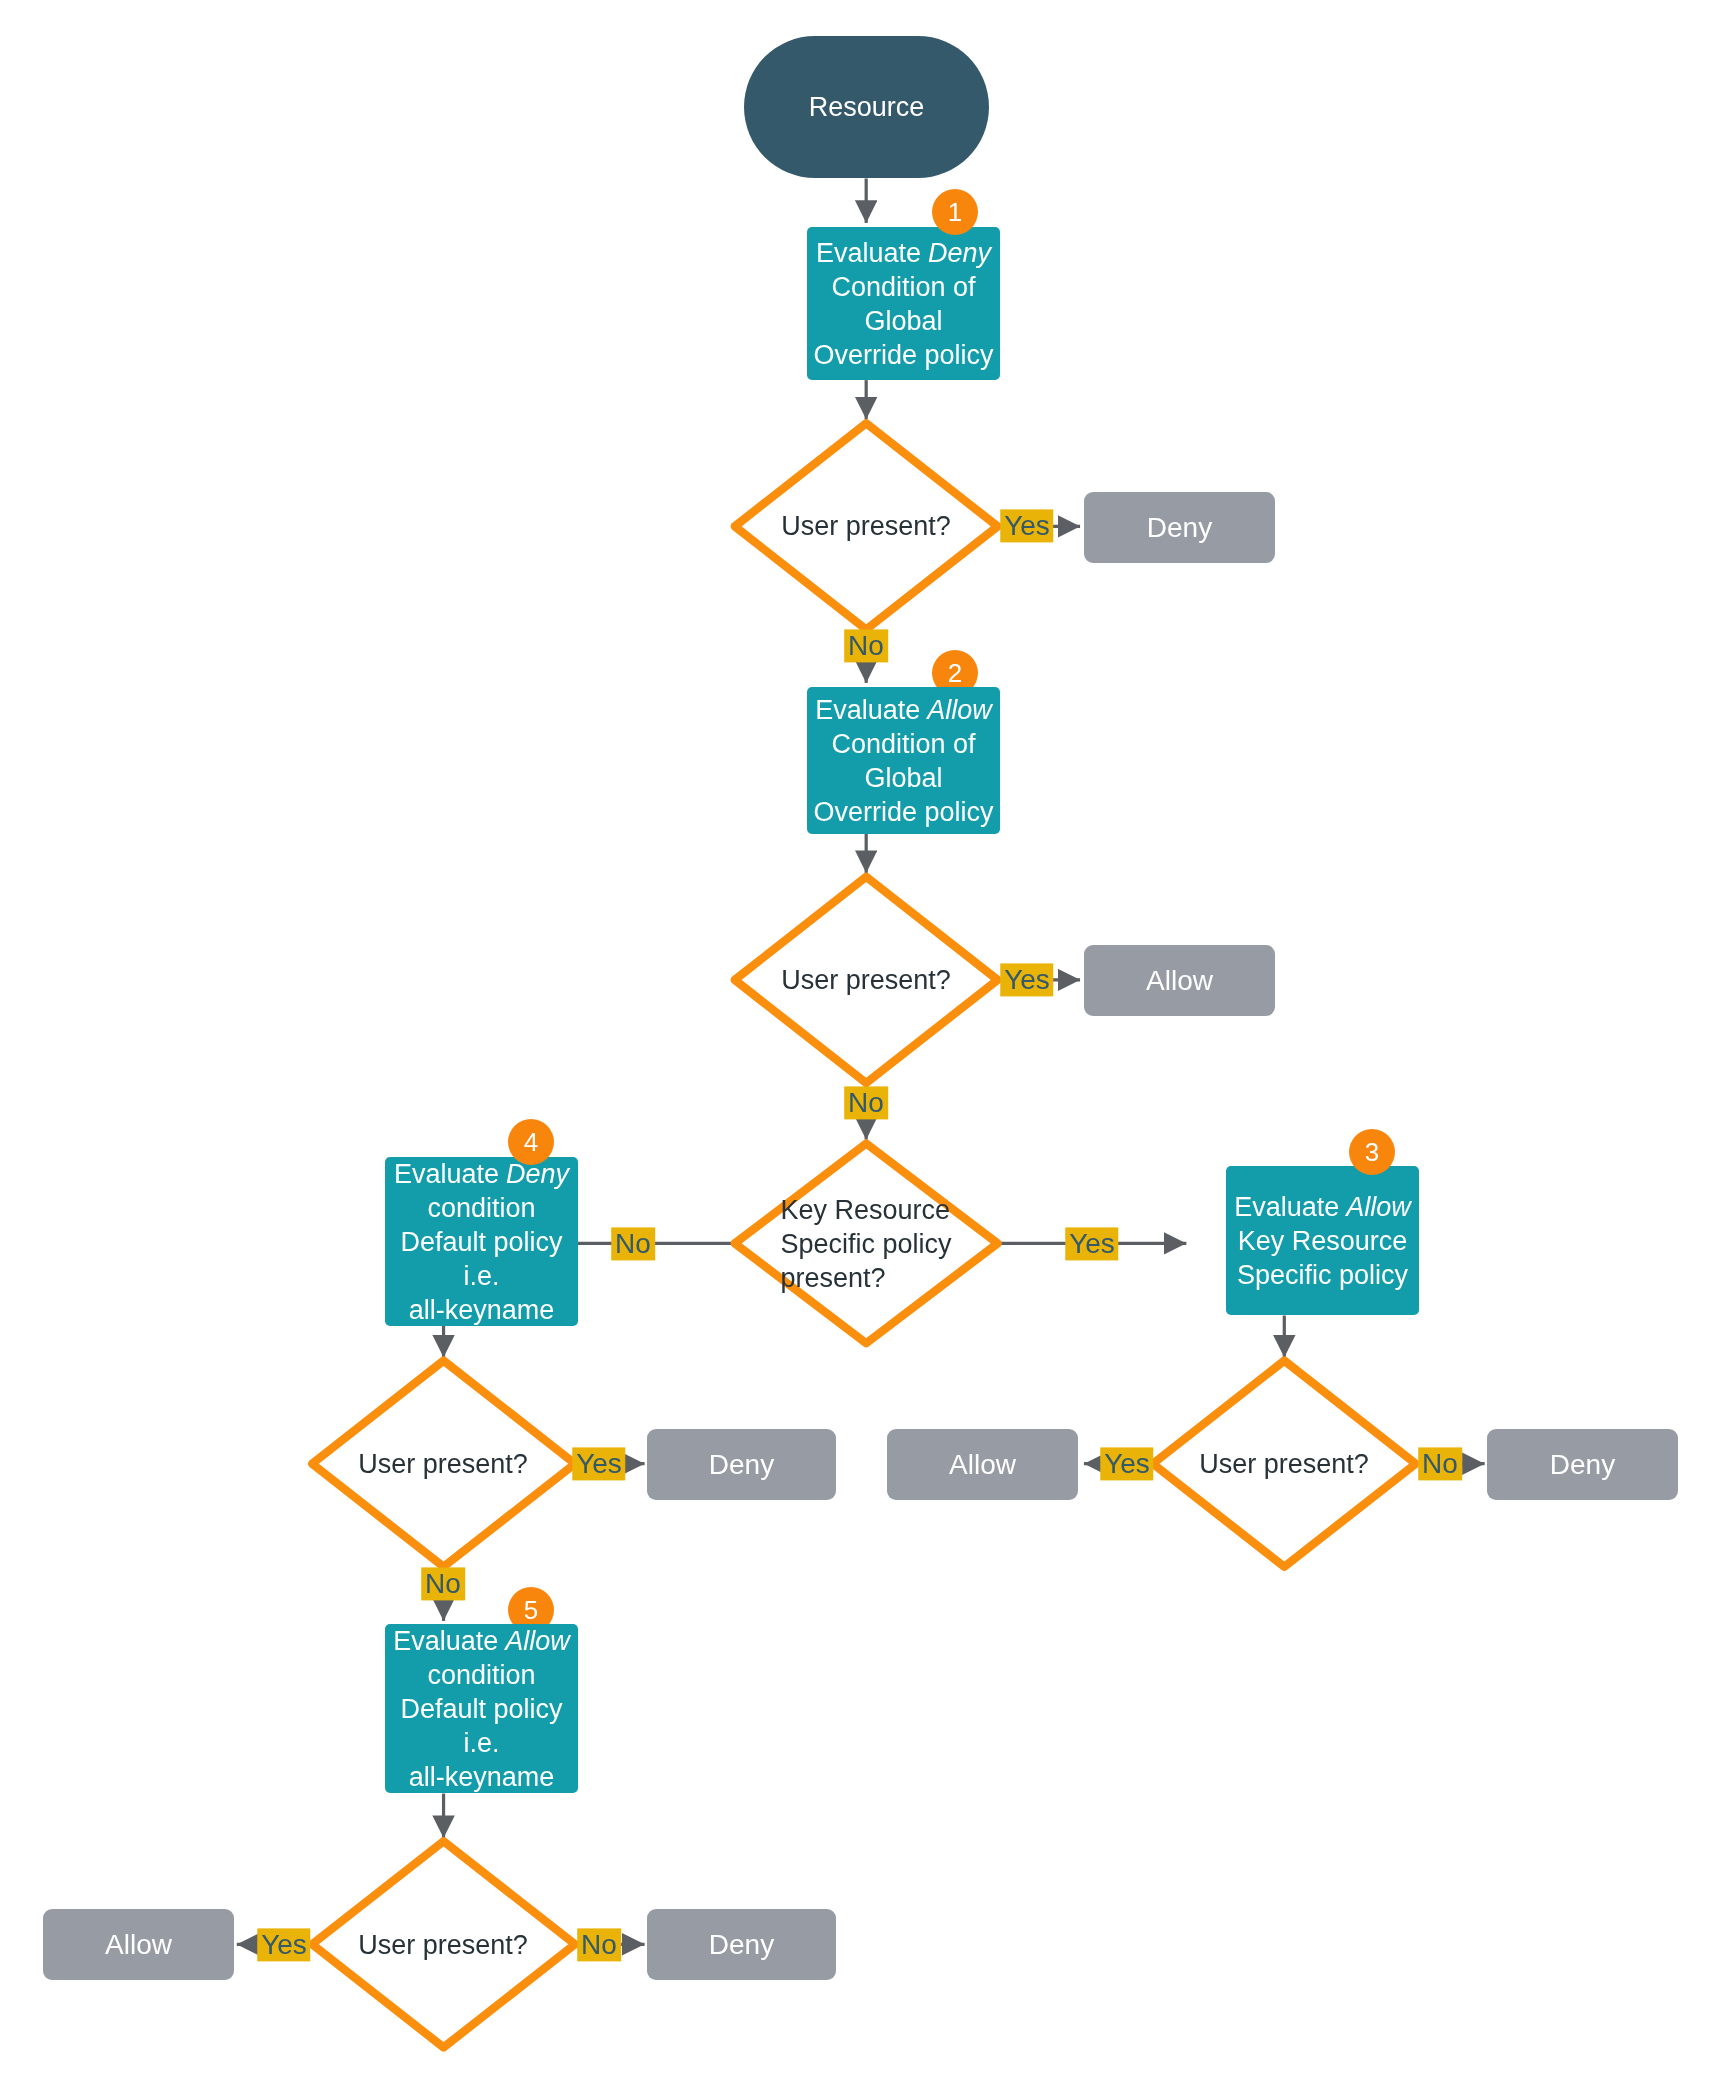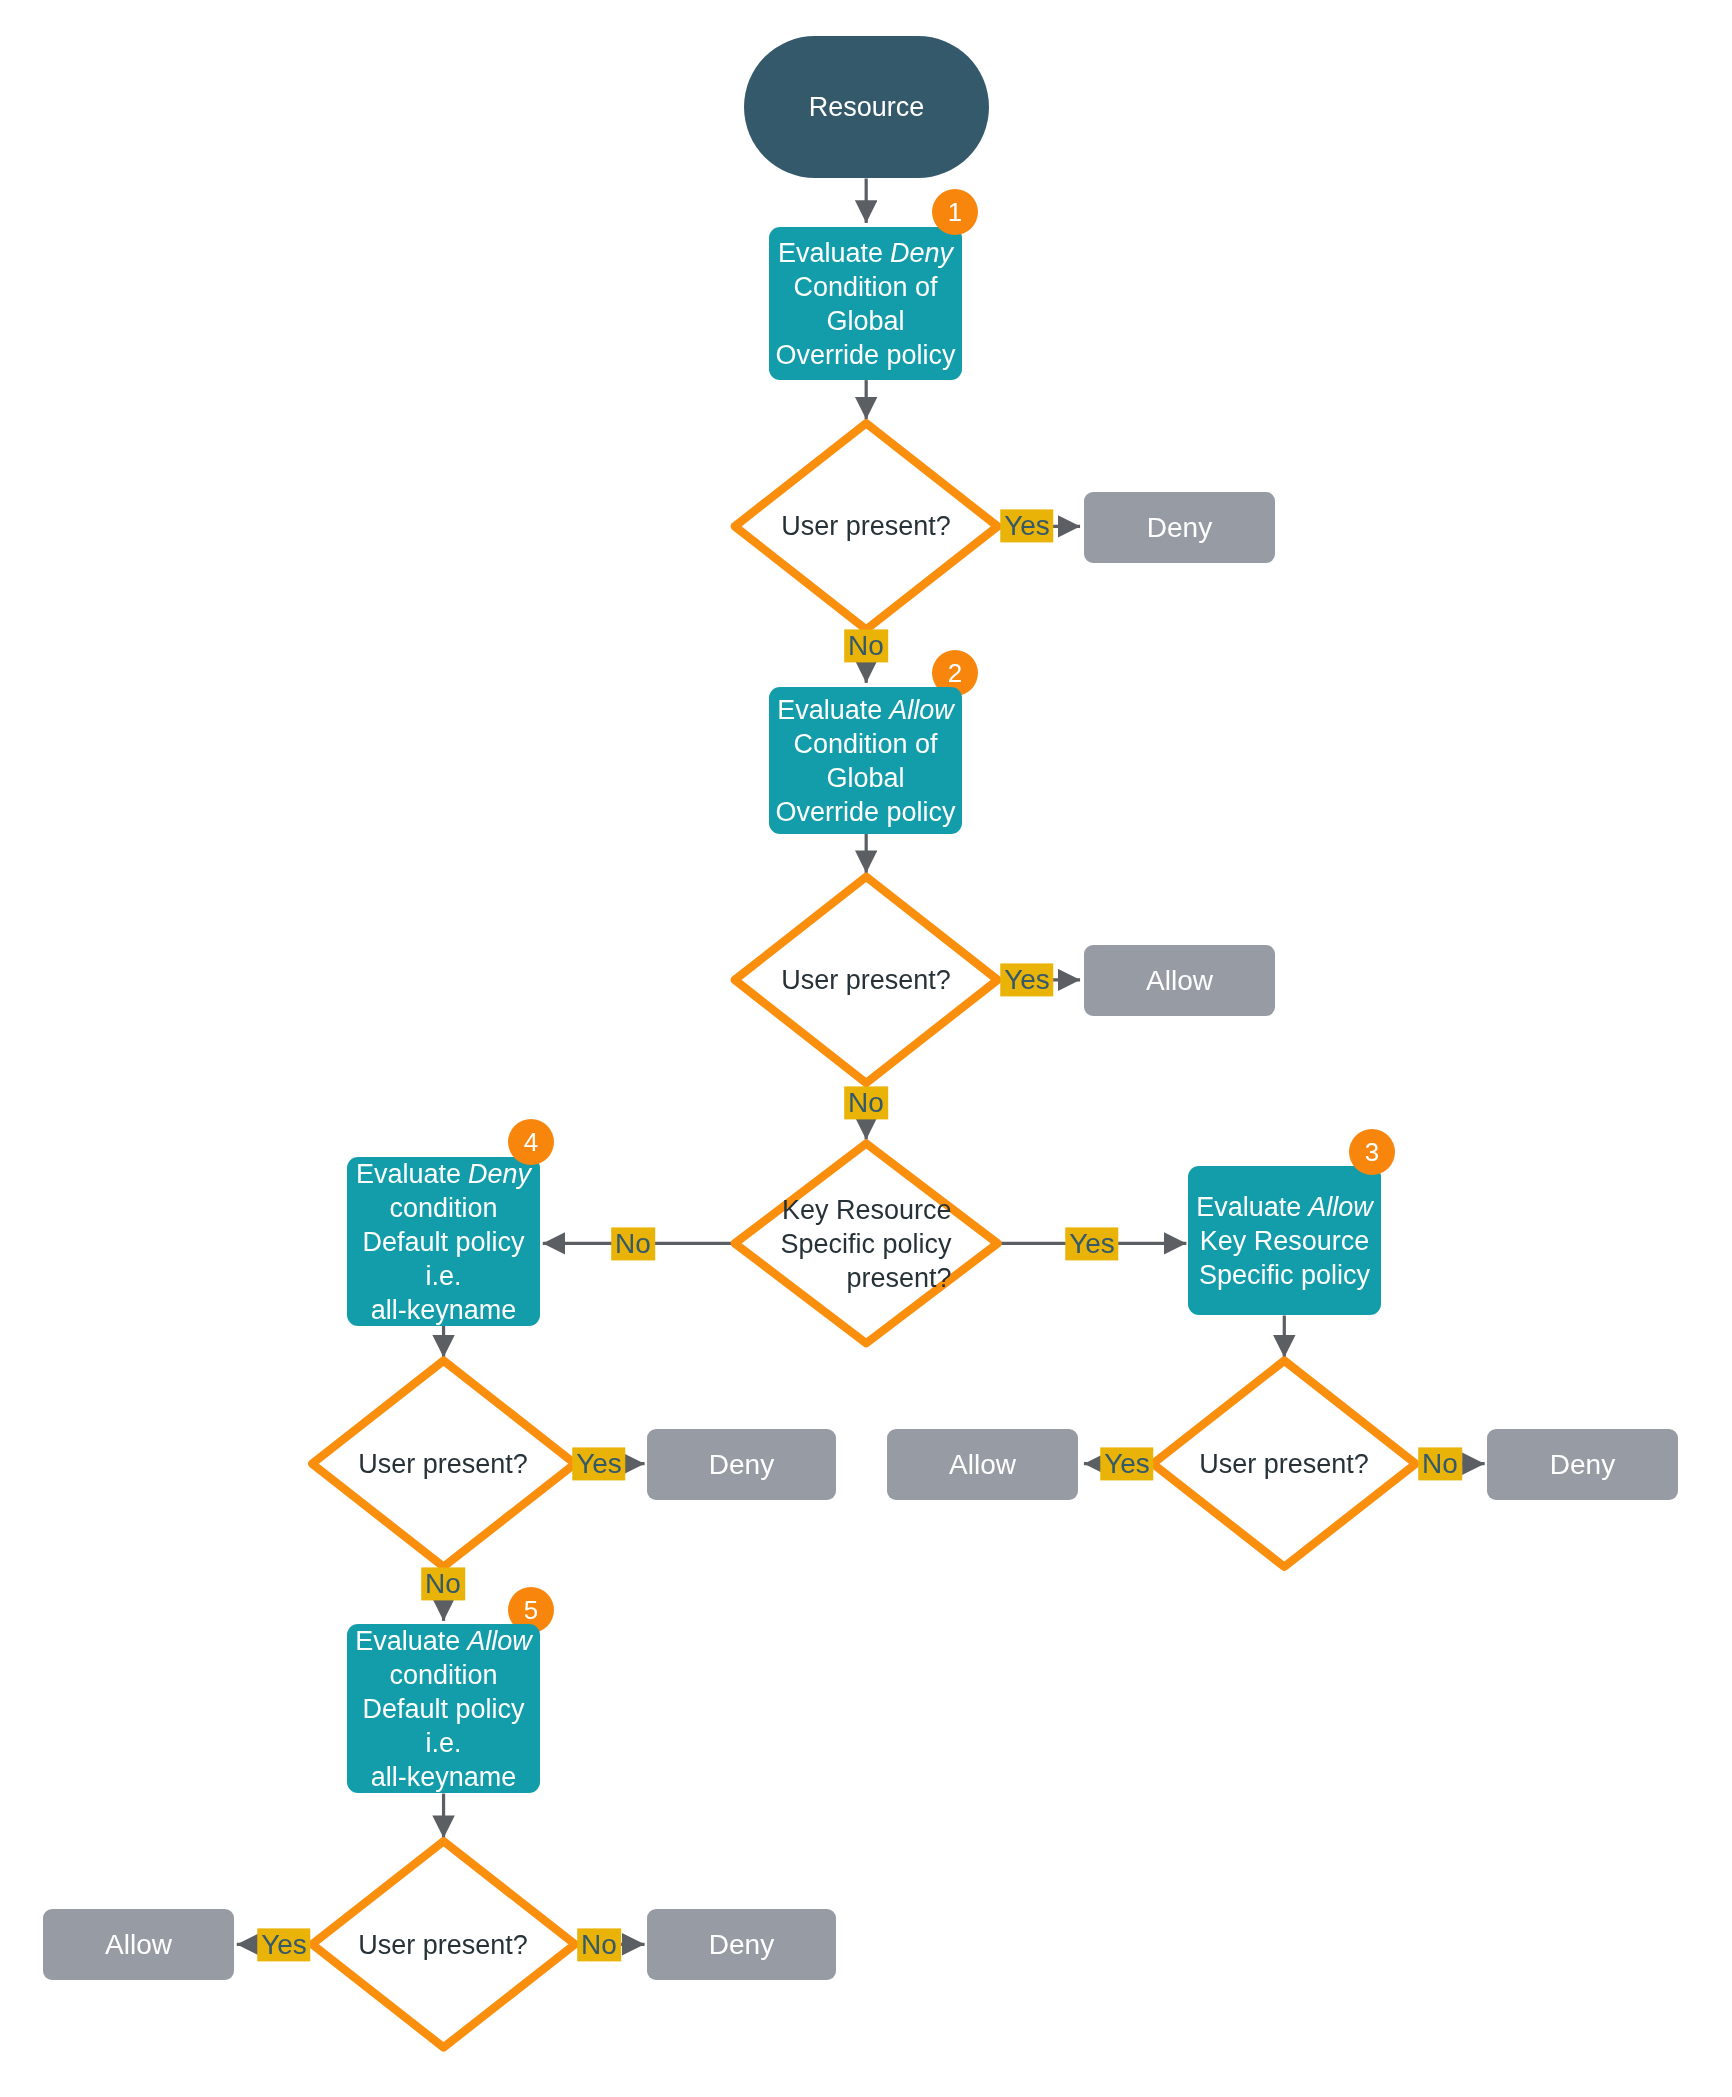--- a/index.html
+++ b/index.html
@@ -36,24 +36,25 @@
     z-index:2;
     box-sizing:border-box;
   }
   .start{
     background:var(--start-fill);
     border-radius:72px;
     font-size:27px;
   }
   .process{
     background:var(--process-fill);
-    border-radius:11px;
+    border-radius:5px;
     font-size:27px;
     line-height:34px;
     flex-direction:column;
+    margin-left:38px;
   }
   .terminal{
     background:var(--terminal-fill);
     border-radius:9px;
     font-size:28px;
   }
   .tline{white-space:nowrap;}
   .it{font-style:italic;margin-left:7px;}
 
   .badge{
@@ -67,21 +68,21 @@
   }
   .badge.over{z-index:3;}
   .badge.under{z-index:1;}
 
   .qtext{
     position:absolute;
     transform:translate(-50%,-50%);
     color:var(--decision-text);
     font-size:27px;
     line-height:34px;
-    text-align:right;
+    text-align:left;
     white-space:nowrap;
     z-index:2;
   }
   .elabel{
     position:absolute;
     transform:translate(-50%,-50%);
     color:var(--edge-label-text);
     font-size:28px;
     background:#eab308;
     padding:0.6px 3.9px;

